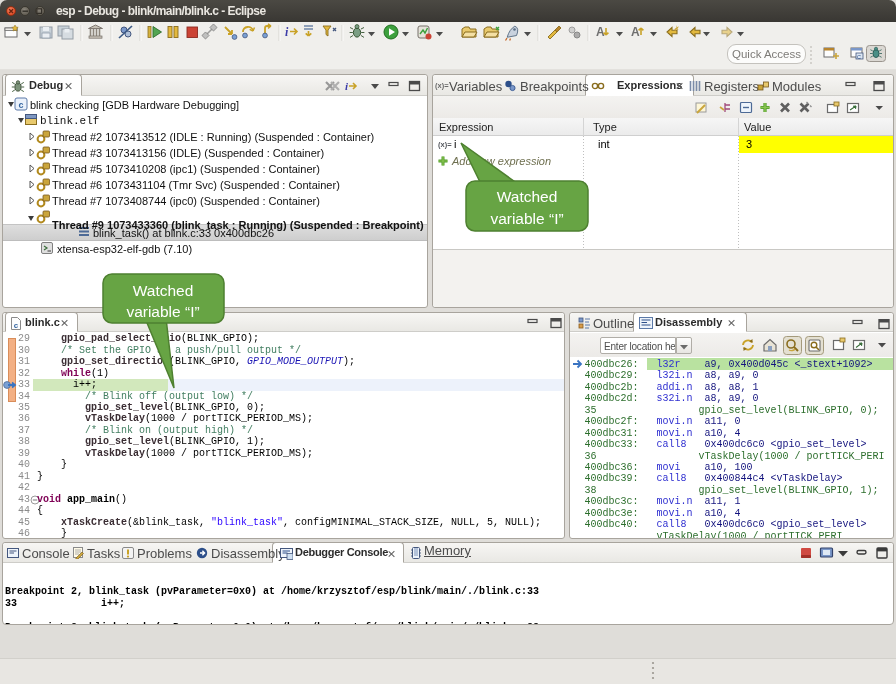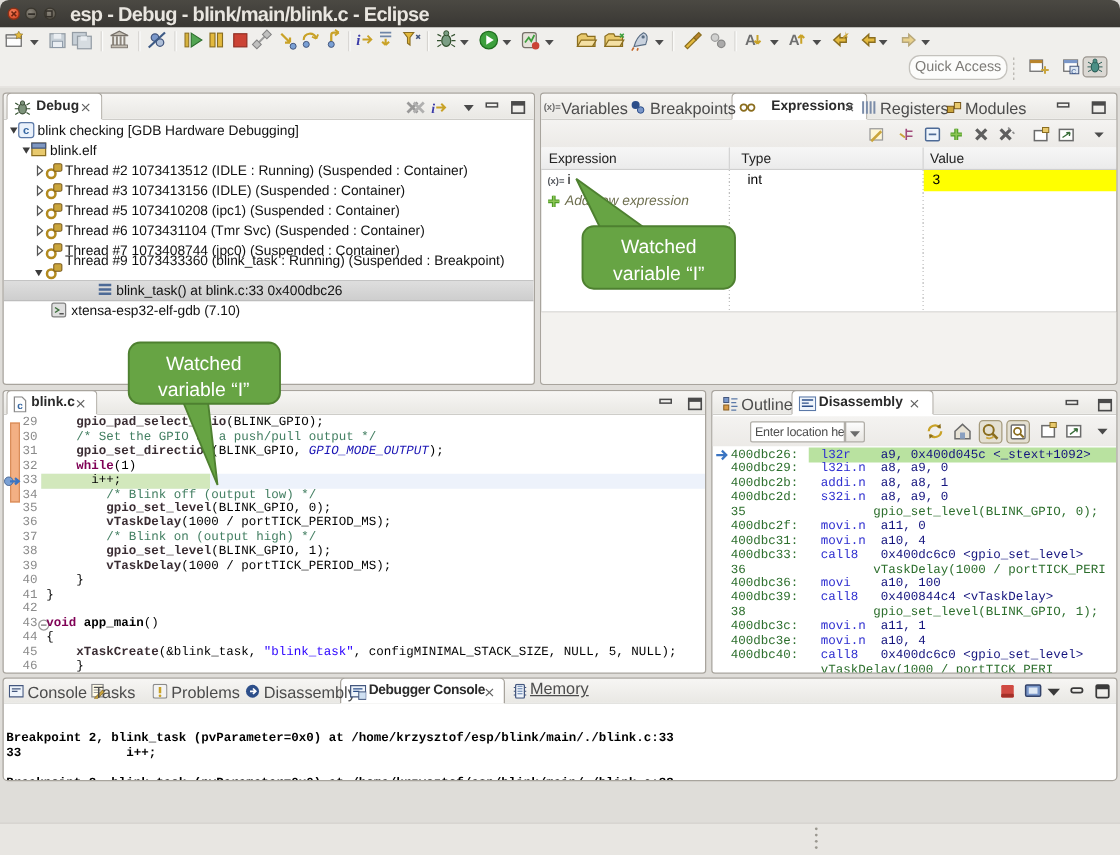--- a/index.html
+++ b/index.html
@@ -3,21 +3,21 @@
 <meta charset="utf-8">
 <style>
 * { margin:0; padding:0; box-sizing:border-box; }
 html,body { width:896px; height:684px; overflow:hidden; }
 body { position:relative; background:#dfddd9; font-family:"Liberation Sans", sans-serif; }
 .abs { position:absolute; }
 
 #titlebar { position:absolute; left:0; top:0; width:896px; height:22px;
   background:linear-gradient(#4b4943,#393733); border-radius:7px 7px 0 0; }
 #titlebar .btn { position:absolute; top:6px; width:10px; height:10px; border-radius:50%; }
-#title-text { position:absolute; left:56px; top:4px; font-size:16px; font-weight:bold; color:#e9e6e0; letter-spacing:-0.55px; }
+#title-text { position:absolute; left:56px; top:4px; font-size:12px; font-weight:bold; color:#e9e6e0; letter-spacing:-0.55px; }
 
 #toolbar { position:absolute; left:0; top:22px; width:896px; height:48px; background:#f0efec; border-bottom:1px solid #e3e1dd; }
 #qa { position:absolute; left:727px; top:44px; width:79px; height:20px; background:#fcfcfb;
   border:1px solid #c4c2bd; border-radius:9px; color:#7d7b77; font-size:11.5px; text-align:center; line-height:19px; }
 
 .panel { position:absolute; background:#fff; border:1px solid #a8a49d; border-radius:3px; }
 .phead { position:absolute; left:0; top:0; right:0; height:21px;
   background:linear-gradient(#f7f6f4,#e9e8e4); border-bottom:1px solid #cecdc9; border-radius:3px 3px 0 0; }
 .tab { position:absolute; top:-1px; height:22px; background:#fff; border:1px solid #a8a49d; border-bottom:1px solid #fff;
   border-radius:4px 4px 0 0; }
@@ -296,27 +296,27 @@
         <use href="#th1" y="64"></use>
         <use href="#th1" y="80"></use>
 
       <path d="M76 131 H86 M76 134.5 H86 M76 138 H86" stroke="#4d6a96" stroke-width="2"></path>
 
       <rect x="38.5" y="145.5" width="11" height="11" rx="1.5" fill="#dfdfdf" stroke="#808080" stroke-width="1"></rect>
       <path d="M41 149 L44 151 L41 153" stroke="#3b6e3b" stroke-width="1.2" fill="none"></path>
       <path d="M44.5 154 H48" stroke="#555" stroke-width="1.2"></path>
     </svg>
     <div class="trow" style="top:0px;"><span class="txt" style="left:27px;">blink checking [GDB Hardware Debugging]</span></div>
-    <div class="trow" style="top:16px;"><span class="txt" style="left:37px;">blink.elf</span></div>
+    <div class="trow" style="top:16px;font-family:Liberation Mono, monospace;"><span class="txt" style="left:37px;">blink.elf</span></div>
     <div class="trow" style="top:32px;"><span class="txt" style="left:49px;">Thread #2 1073413512 (IDLE : Running) (Suspended : Container)</span></div>
     <div class="trow" style="top:48px;"><span class="txt" style="left:49px;">Thread #3 1073413156 (IDLE) (Suspended : Container)</span></div>
     <div class="trow" style="top:64px;"><span class="txt" style="left:49px;">Thread #5 1073410208 (ipc1) (Suspended : Container)</span></div>
     <div class="trow" style="top:80px;"><span class="txt" style="left:49px;">Thread #6 1073431104 (Tmr Svc) (Suspended : Container)</span></div>
     <div class="trow" style="top:96px;"><span class="txt" style="left:49px;">Thread #7 1073408744 (ipc0) (Suspended : Container)</span></div>
-    <div class="trow" style="top:104px;"><span class="txt" style="left:49px;">Thread #9 1073433360 (blink_task : Running) (Suspended : Breakpoint)</span></div>
+    <div class="trow" style="top:120px;font-weight:bold;"><span class="txt" style="left:49px;">Thread #9 1073433360 (blink_task : Running) (Suspended : Breakpoint)</span></div>
     <div class="trow" style="top:128px;"><span class="txt" style="left:90px;">blink_task() at blink.c:33 0x400dbc26</span></div>
     <div class="trow" style="top:144px;"><span class="txt" style="left:54px;">xtensa-esp32-elf-gdb (7.10)</span></div>
   </div>
 </div>
 
 <div class="panel" id="p-expr" style="left:432px; top:74px; width:462px; height:234px;">
   <div class="phead"></div>
   <div class="tab" style="left:152px; width:109px;"></div>
   <div id="expr-content">
 
@@ -574,21 +574,21 @@
     <svg class="abs" style="left:4px; top:4px" width="12" height="12" viewBox="0 0 12 12">
       <rect x="0.5" y="1.5" width="11" height="9" fill="#eef4fb" stroke="#44577e" stroke-width="1"></rect>
       <path d="M2.5 4 H9.5 M2.5 6 H7" stroke="#44577e" stroke-width="1"></path>
     </svg>
     <span class="itablbl" style="left:19px; top:3px;">Console</span>
     <svg class="abs" style="left:69px; top:4px" width="12" height="12" viewBox="0 0 12 12">
       <rect x="1.5" y="0.5" width="9" height="10" fill="#fffbe8" stroke="#8a8a8a" stroke-width="1"></rect>
       <path d="M3 3 H9 M3 5 H9 M3 7 H7" stroke="#9a9a9a" stroke-width="0.8"></path>
       <path d="M4 11 L10 5 l1.5 1.5 L6 12 l-2.5 0.6 Z" fill="#caa53c" stroke="#77571a" stroke-width="0.6"></path>
     </svg>
-    <span class="itablbl" style="left:72px; top:3px;">Tasks</span>
+    <span class="itablbl" style="left:84px; top:3px;">Tasks</span>
     <svg class="abs" style="left:119px; top:4px" width="12" height="12" viewBox="0 0 12 12">
       <rect x="0.5" y="0.5" width="11" height="11" rx="1.5" fill="#f3f3f3" stroke="#8a8a8a" stroke-width="1"></rect>
       <path d="M6 2.5 V7.5" stroke="#c9a227" stroke-width="2"></path>
       <circle cx="6" cy="9.6" r="1.1" fill="#c9a227"></circle>
     </svg>
     <span class="itablbl" style="left:134px; top:3px;">Problems</span>
     <svg class="abs" style="left:193px; top:4px" width="12" height="12" viewBox="0 0 12 12">
       <circle cx="6" cy="6" r="5.2" fill="#2d4f8a"></circle>
       <path d="M4 6 L8.2 6 M6.4 3.8 L8.6 6 L6.4 8.2" stroke="#fff" stroke-width="1.4" fill="none"></path>
     </svg>

